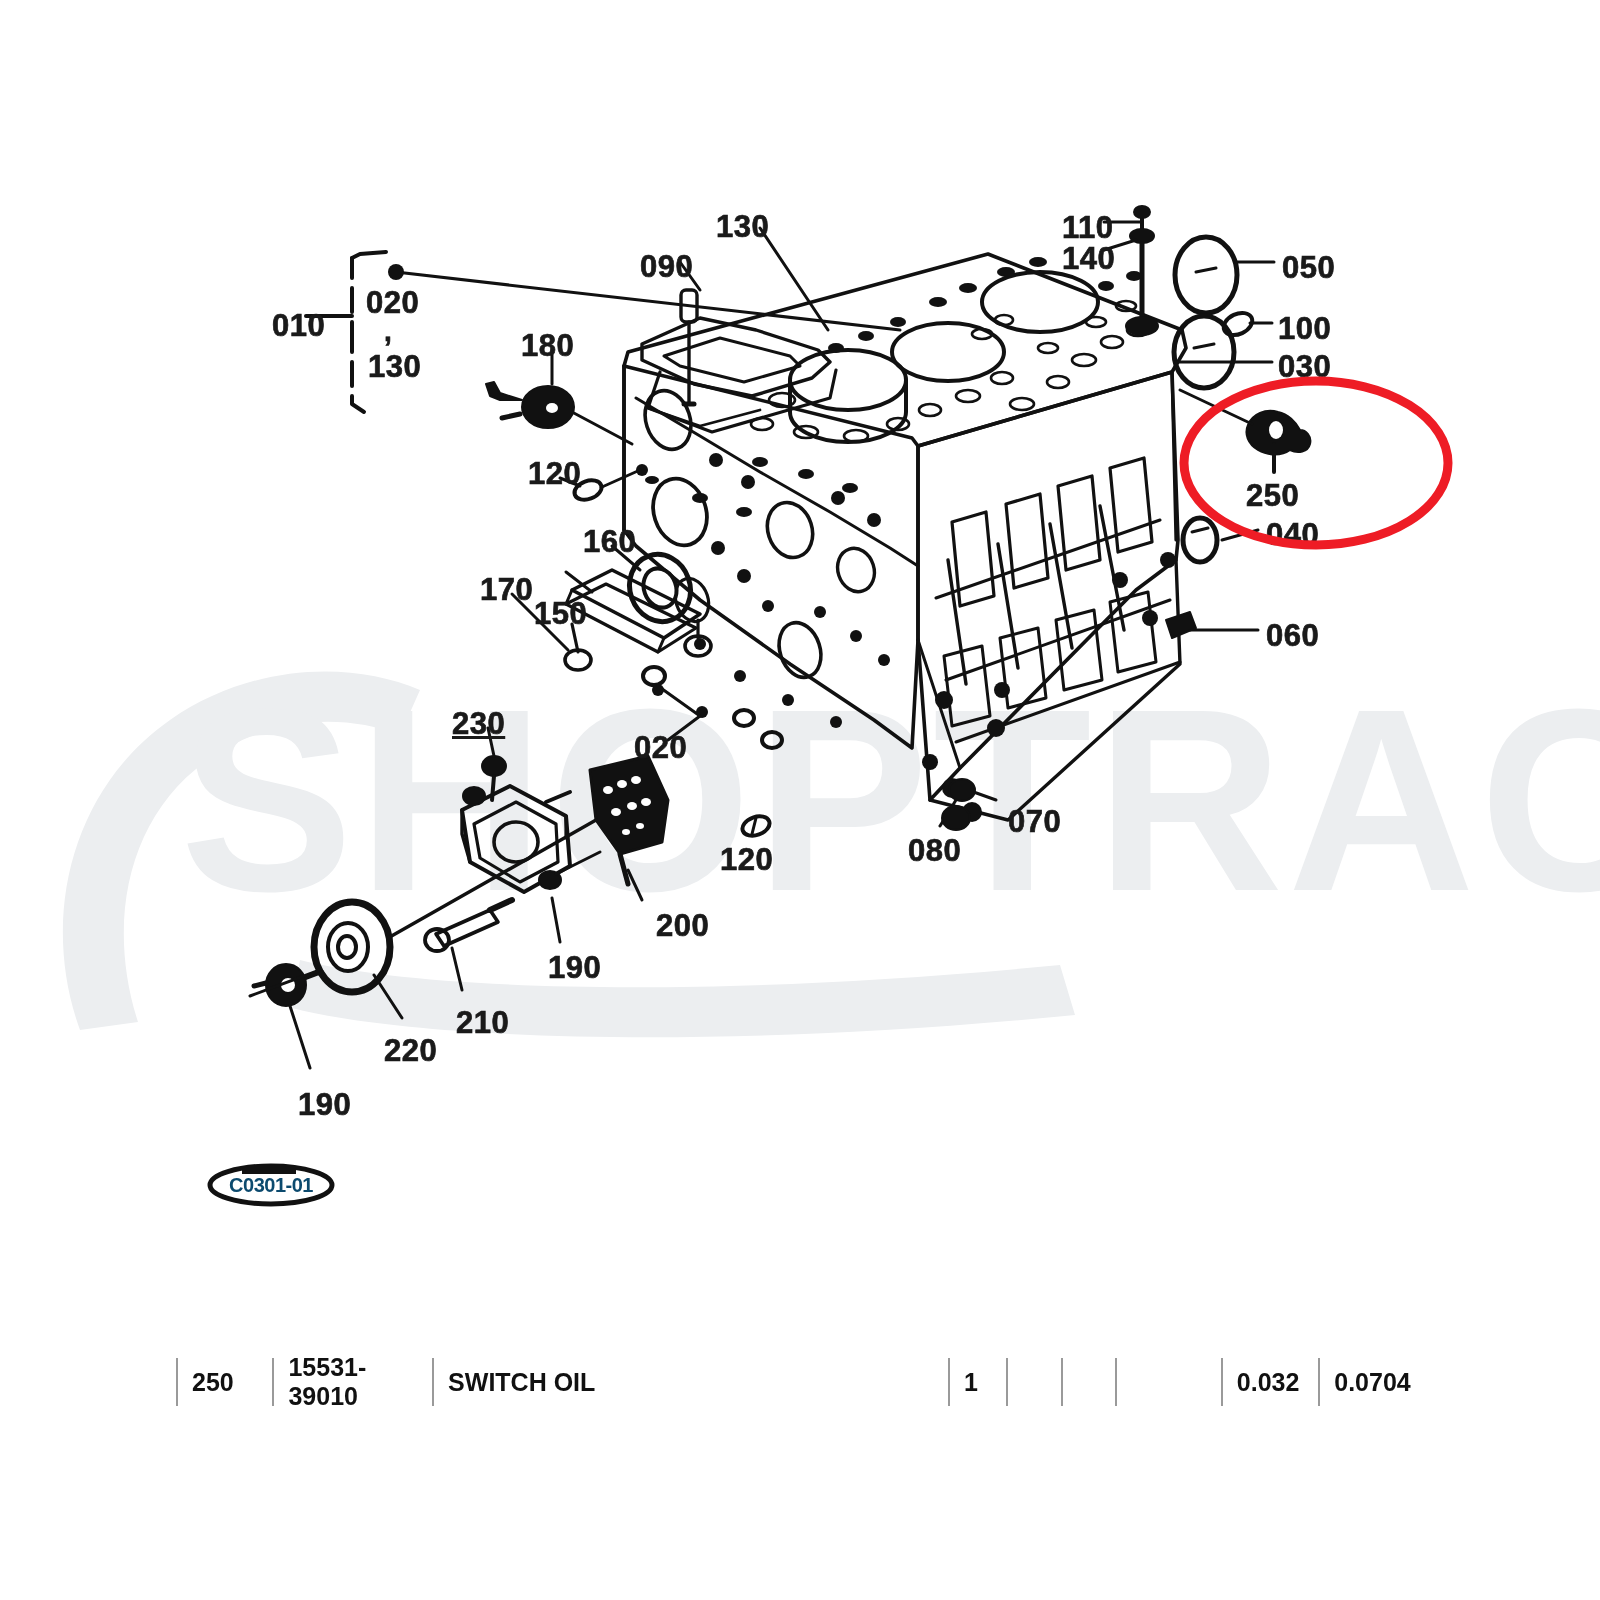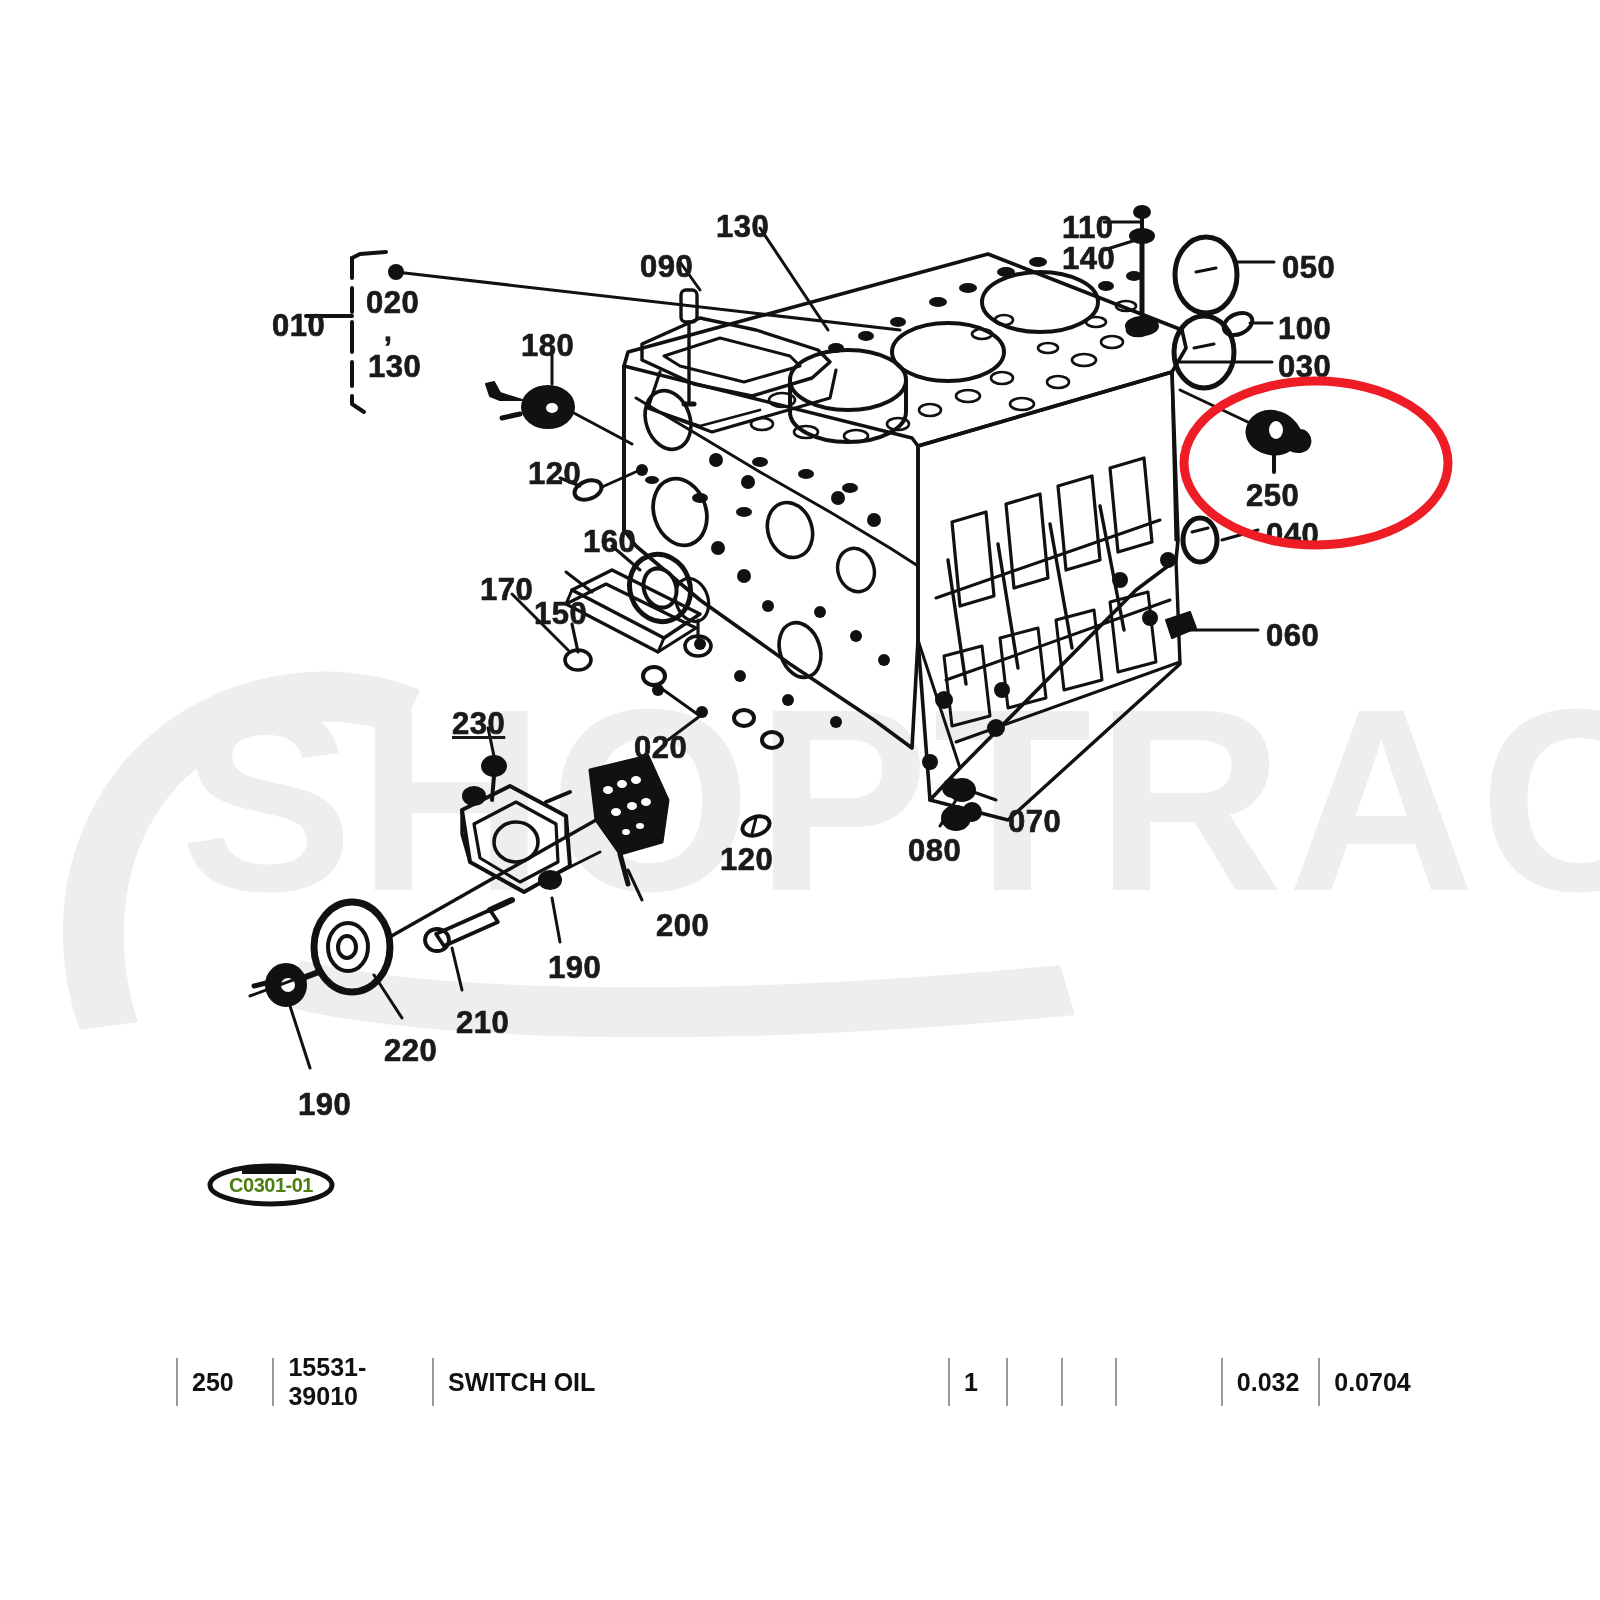--- a/index.html
+++ b/index.html
@@ -66,21 +66,21 @@
     z-index: 4;
   }
   #drawing-number .dn-text {
     position: absolute;
     left: 0; top: 0;
     width: 130px; height: 48px;
     display: flex; align-items: center; justify-content: center;
     font-family: "Liberation Sans", sans-serif;
     font-weight: bold;
     font-size: 20px;
-    color: #4d7c0f;
+    color: #0c4a6e;
     letter-spacing: -0.5px;
   }
 
   
   #parts-table {
     position: absolute;
     left: 176px; top: 1358px;
     width: 1254px; height: 48px;
     z-index: 6;
     display: flex;

